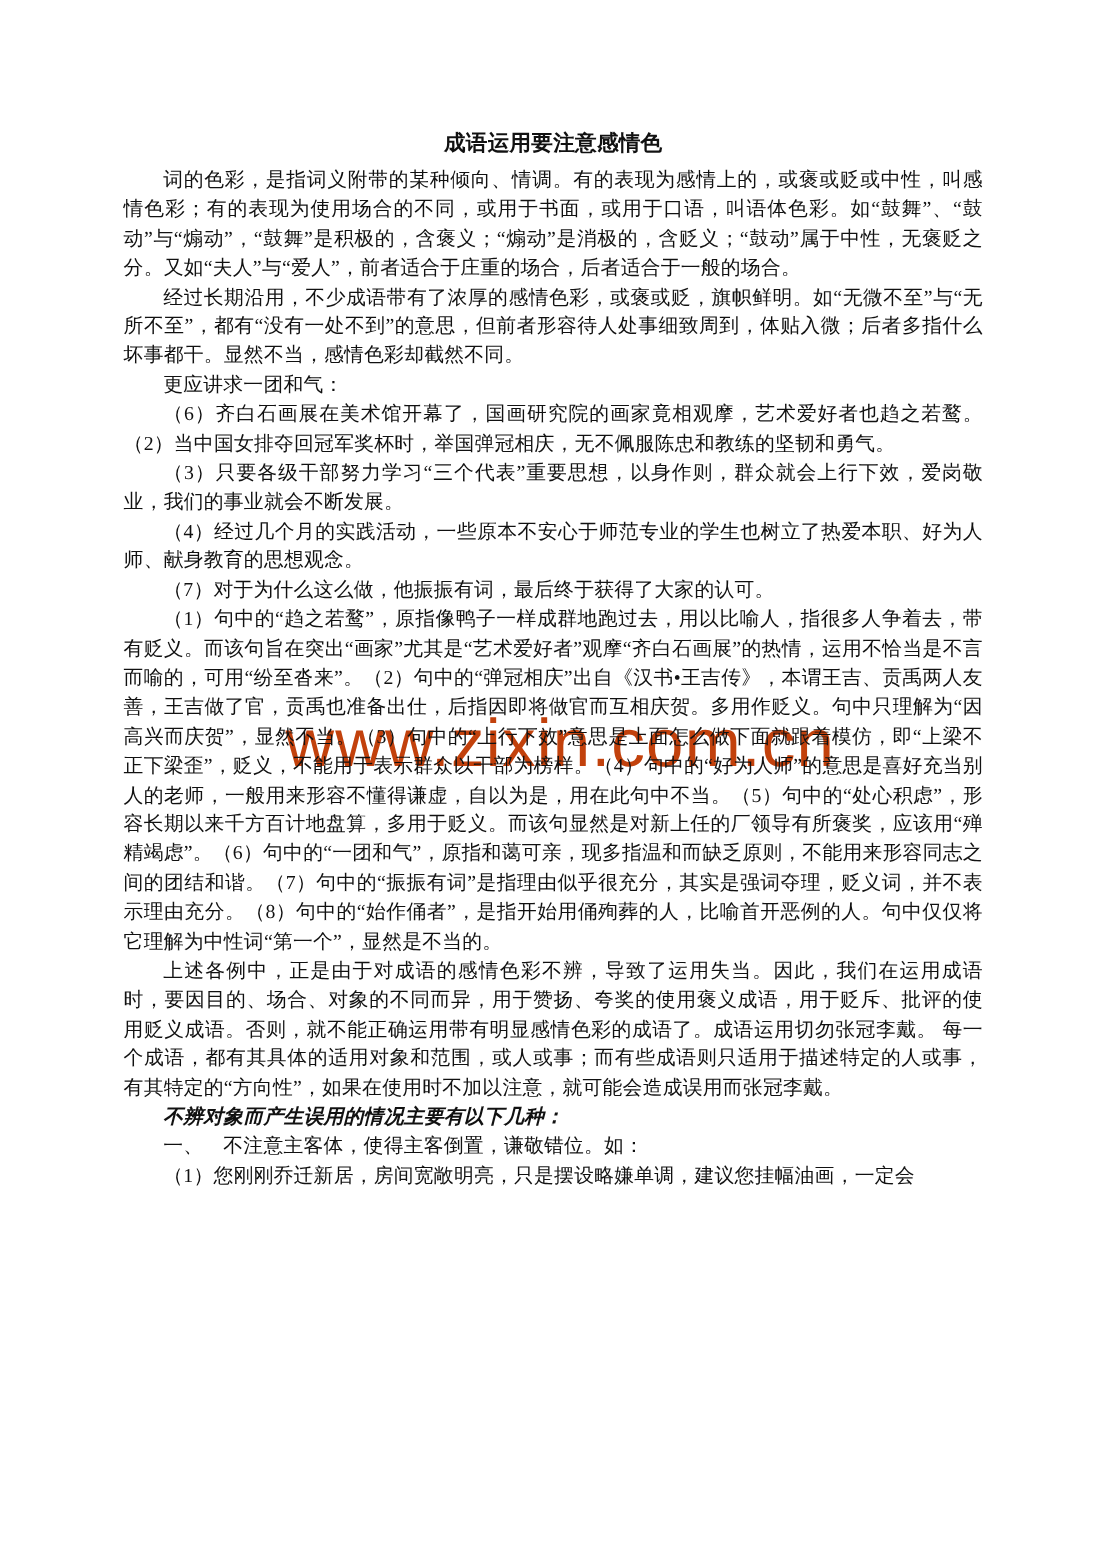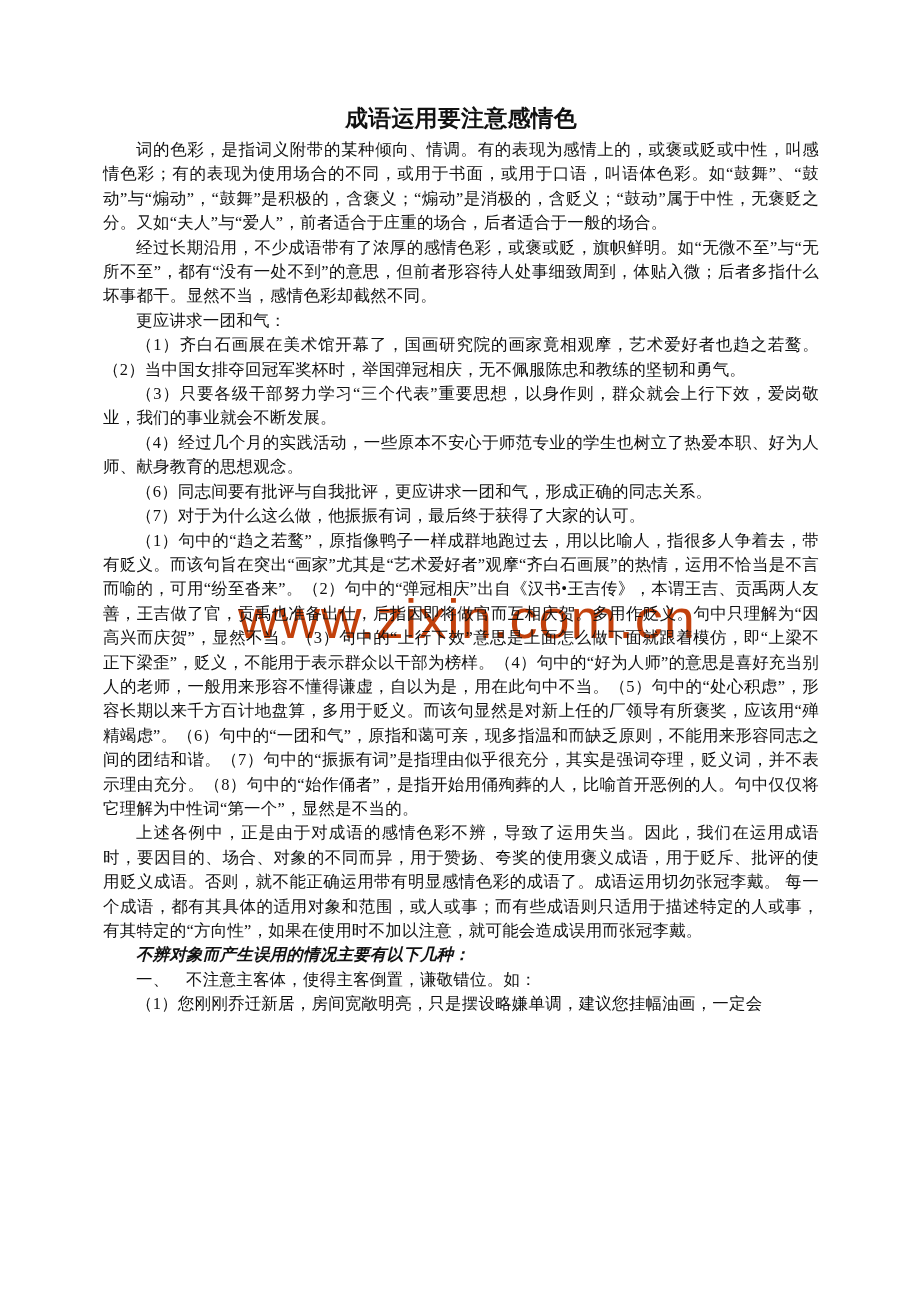--- a/index.html
+++ b/index.html
@@ -34,21 +34,21 @@
     top: 106px;
     width: 716px;
     z-index: 1;
     color: #111111;
     font-size: 16.5px;
     line-height: 24.4px;
     text-align: justify;
     letter-spacing: 0.2px;
   }
   .doc-title {
-    font-size: 23px;
+    font-size: 18px;
     font-weight: bold;
     text-align: center;
     margin: 0 0 6px 0;
     line-height: 26px;
   }
   .content p {
     margin: 0;
     padding: 0;
     text-indent: 2em;
   }
@@ -63,24 +63,23 @@
 <div class="page">
 
   <div class="watermark">www.zixin.com.cn</div>
 
   <div class="content">
     <h1 class="doc-title">成语运用要注意感情色</h1>
 
     <p>词的色彩，是指词义附带的某种倾向、情调。有的表现为感情上的，或褒或贬或中性，叫感情色彩；有的表现为使用场合的不同，或用于书面，或用于口语，叫语体色彩。如“鼓舞”、“鼓动”与“煽动”，“鼓舞”是积极的，含褒义；“煽动”是消极的，含贬义；“鼓动”属于中性，无褒贬之分。又如“夫人”与“爱人”，前者适合于庄重的场合，后者适合于一般的场合。</p>
     <p>经过长期沿用，不少成语带有了浓厚的感情色彩，或褒或贬，旗帜鲜明。如“无微不至”与“无所不至”，都有“没有一处不到”的意思，但前者形容待人处事细致周到，体贴入微；后者多指什么坏事都干。显然不当，感情色彩却截然不同。</p>
     <p>更应讲求一团和气：</p>
-    <p>（1）齐白石画展在美术馆开幕了，国画研究院的画家竟相观摩，艺术爱好者也趋之若鹜。（2）当中国女排夺回冠军奖杯时，举国弹冠相庆，无不佩服陈忠和教练的坚韧和勇气。</p>
+    <p>（6）齐白石画展在美术馆开幕了，国画研究院的画家竟相观摩，艺术爱好者也趋之若鹜。（2）当中国女排夺回冠军奖杯时，举国弹冠相庆，无不佩服陈忠和教练的坚韧和勇气。</p>
     <p>（3）只要各级干部努力学习“三个代表”重要思想，以身作则，群众就会上行下效，爱岗敬业，我们的事业就会不断发展。</p>
     <p>（4）经过几个月的实践活动，一些原本不安心于师范专业的学生也树立了热爱本职、好为人师、献身教育的思想观念。</p>
-    <p>（6）同志间要有批评与自我批评，更应讲求一团和气，形成正确的同志关系。</p>
     <p>（7）对于为什么这么做，他振振有词，最后终于获得了大家的认可。</p>
     <p>（1）句中的“趋之若鹜”，原指像鸭子一样成群地跑过去，用以比喻人，指很多人争着去，带有贬义。而该句旨在突出“画家”尤其是“艺术爱好者”观摩“齐白石画展”的热情，运用不恰当是不言而喻的，可用“纷至沓来”。（2）句中的“弹冠相庆”出自《汉书•王吉传》，本谓王吉、贡禹两人友善，王吉做了官，贡禹也准备出仕，后指因即将做官而互相庆贺。多用作贬义。句中只理解为“因高兴而庆贺”，显然不当。（3）句中的“上行下效”意思是上面怎么做下面就跟着模仿，即“上梁不正下梁歪”，贬义，不能用于表示群众以干部为榜样。（4）句中的“好为人师”的意思是喜好充当别人的老师，一般用来形容不懂得谦虚，自以为是，用在此句中不当。（5）句中的“处心积虑”，形容长期以来千方百计地盘算，多用于贬义。而该句显然是对新上任的厂领导有所褒奖，应该用“殚精竭虑”。（6）句中的“一团和气”，原指和蔼可亲，现多指温和而缺乏原则，不能用来形容同志之间的团结和谐。（7）句中的“振振有词”是指理由似乎很充分，其实是强词夺理，贬义词，并不表示理由充分。（8）句中的“始作俑者”，是指开始用俑殉葬的人，比喻首开恶例的人。句中仅仅将它理解为中性词“第一个”，显然是不当的。</p>
     <p>上述各例中，正是由于对成语的感情色彩不辨，导致了运用失当。因此，我们在运用成语时，要因目的、场合、对象的不同而异，用于赞扬、夸奖的使用褒义成语，用于贬斥、批评的使用贬义成语。否则，就不能正确运用带有明显感情色彩的成语了。成语运用切勿张冠李戴。 每一个成语，都有其具体的适用对象和范围，或人或事；而有些成语则只适用于描述特定的人或事，有其特定的“方向性”，如果在使用时不加以注意，就可能会造成误用而张冠李戴。</p>
     <p class="bold">不辨对象而产生误用的情况主要有以下几种：</p>
     <p>一、　不注意主客体，使得主客倒置，谦敬错位。如：</p>
     <p>（1）您刚刚乔迁新居，房间宽敞明亮，只是摆设略嫌单调，建议您挂幅油画，一定会</p>
   </div>
 
 </div>
 

